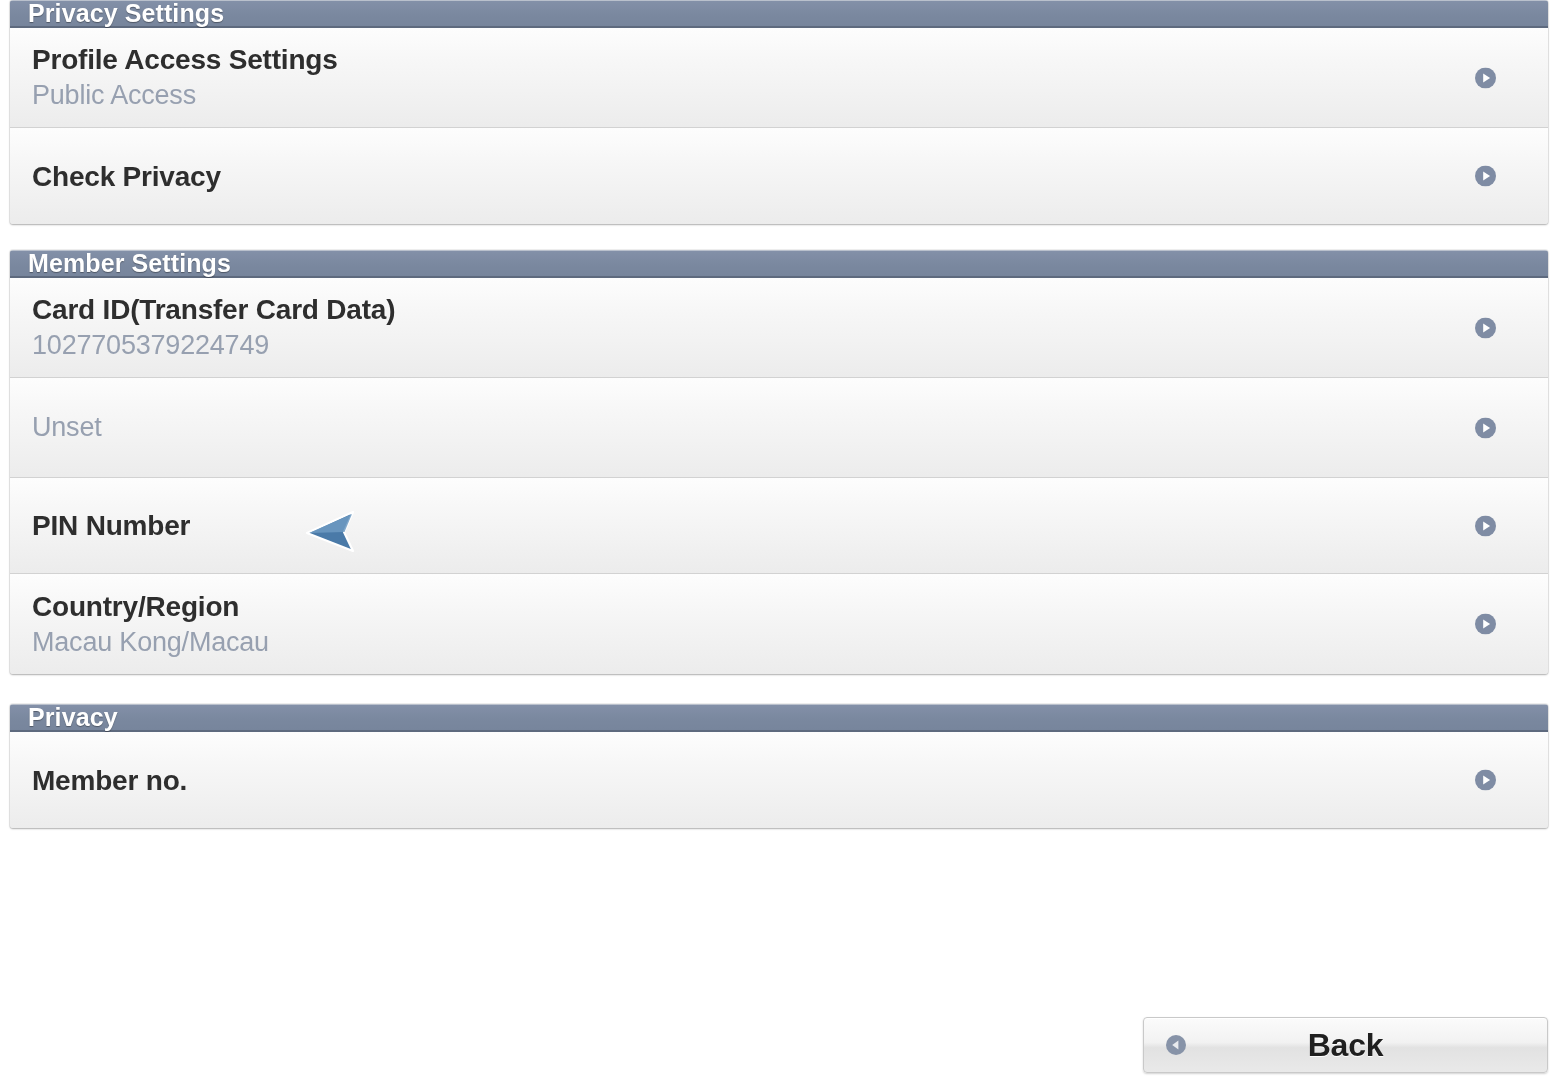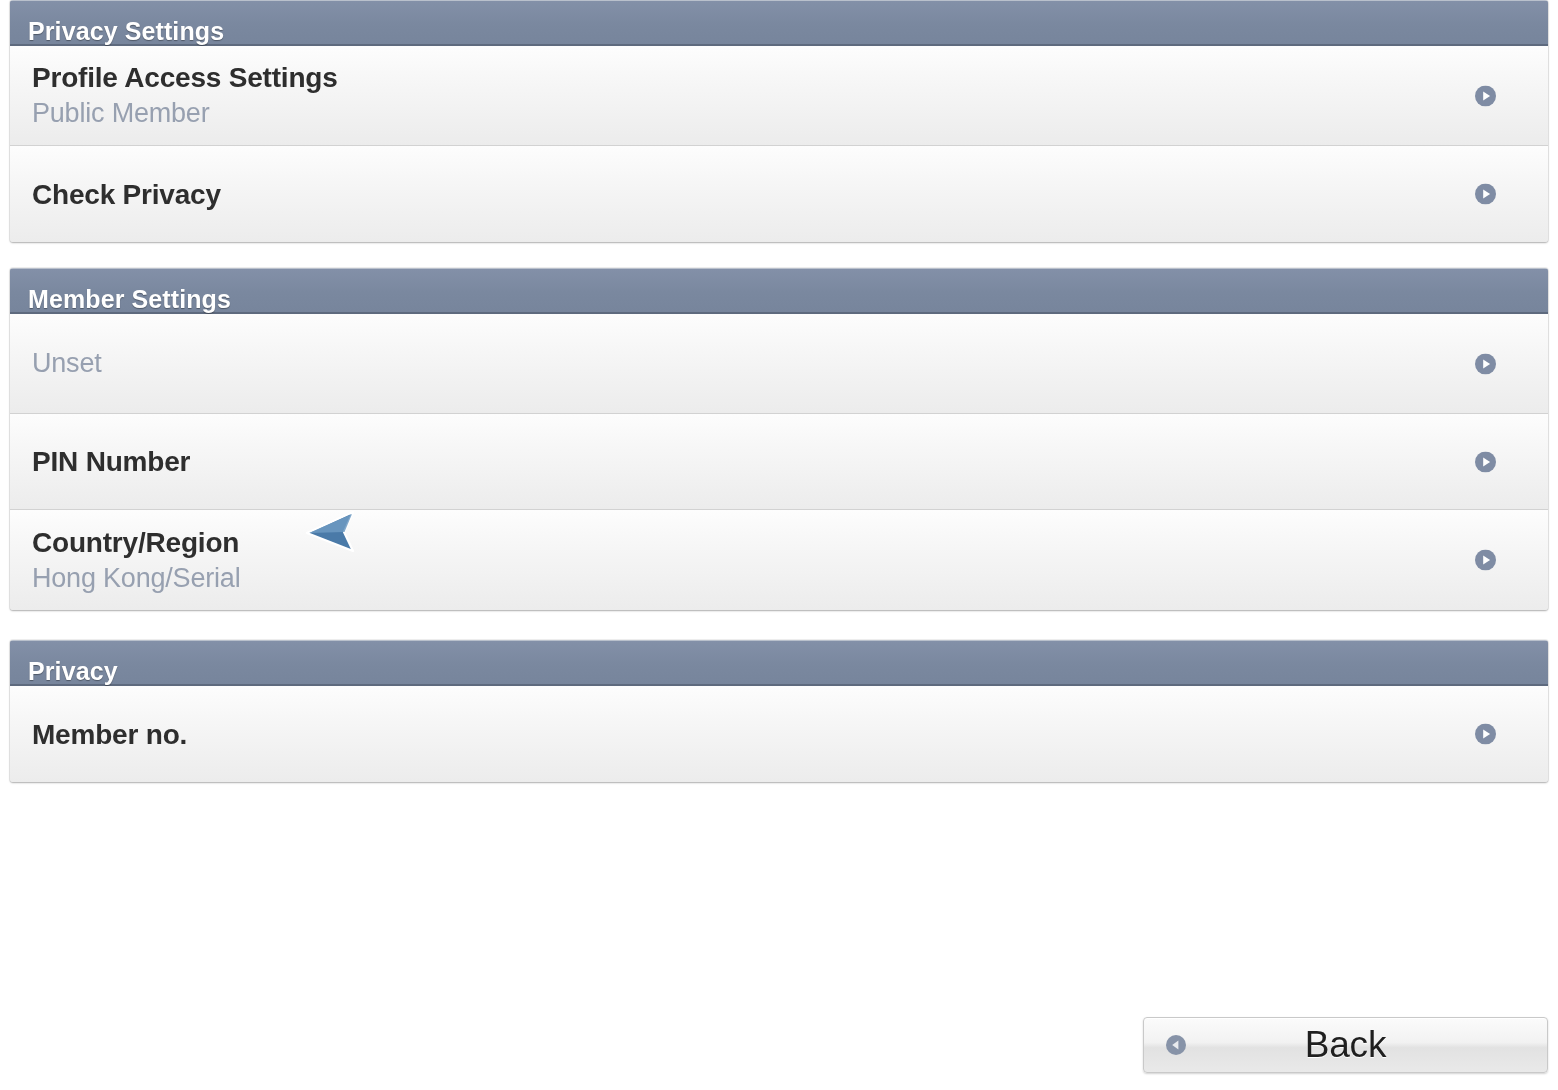--- a/index.html
+++ b/index.html
@@ -26,26 +26,26 @@
     margin: 0 10px;
     border-radius: 3px;
     background: #ececec;
     box-shadow: 0 1px 2px rgba(0,0,0,0.28),
                 0 0 0 1px rgba(0,0,0,0.06);
     overflow: hidden;
   }
 
   .card-header {
     position: relative;
-    height: 46px;
+    height: 28px;
     background: linear-gradient(to bottom, #8390a8 0%, #7a889f 55%, #77859c 100%);
     border-top: 1px solid #b9c0cc;
     border-bottom: 2px solid #5e6a7e;
     display: flex;
-    align-items: flex-end;
+    align-items: flex-start;
     padding: 0 0 0 18px;
   }
 
   .card-header-title {
     color: #ffffff;
     font-size: 25px;
     font-weight: bold;
     letter-spacing: 0.1px;
     text-shadow: 0 1px 1px rgba(0,0,0,0.35);
     line-height: 1;
@@ -124,22 +124,22 @@
     background: linear-gradient(to bottom, #fbfbfb 0%, #f2f2f2 45%, #e2e2e2 55%, #e9e9e9 100%);
     border: 1px solid #c9c9c9;
     box-shadow: 0 1px 2px rgba(0,0,0,0.18), inset 0 1px 0 #ffffff;
     display: flex;
     align-items: center;
     justify-content: center;
     cursor: pointer;
   }
 
   .back-button-label {
-    font-size: 37px;
-    font-weight: normal;
+    font-size: 32px;
+    font-weight: bold;
     color: #1f1f1f;
     letter-spacing: -0.2px;
     text-shadow: 0 1px 0 rgba(255,255,255,0.9);
   }
 
   .back-icon {
     position: absolute;
     left: 22px;
     top: 50%;
     transform: translateY(-50%);
@@ -163,21 +163,21 @@
 <div class="page">
 
   <div class="card">
     <div class="card-header">
       <span class="card-header-title">Privacy Settings</span>
     </div>
 
     <div class="row tall">
       <div class="row-textblock">
         <span class="row-title">Profile Access Settings</span>
-        <span class="row-subtitle">Public Member</span>
+        <span class="row-subtitle">Public Access</span>
       </div>
       <span class="disclosure">
         <svg width="21" height="21" viewBox="0 0 21 21" aria-hidden="true">
           <circle cx="10.5" cy="10.5" r="10.5" fill="#7f8ca4"></circle>
           <path d="M8.2 5.9 L15.1 10.5 L8.2 15.1 Z" fill="#ffffff"></path>
         </svg>
       </span>
     </div>
 
     <div class="row single">
@@ -193,20 +193,32 @@
     </div>
   </div>
 
   <div class="gap-sm"></div>
 
   <div class="card">
     <div class="card-header">
       <span class="card-header-title">Member Settings</span>
     </div>
 
+    <div class="row tall">
+      <div class="row-textblock">
+        <span class="row-title">Card ID(Transfer Card Data)</span>
+        <span class="row-subtitle">1027705379224749</span>
+      </div>
+      <span class="disclosure">
+        <svg width="21" height="21" viewBox="0 0 21 21" aria-hidden="true">
+          <circle cx="10.5" cy="10.5" r="10.5" fill="#7f8ca4"></circle>
+          <path d="M8.2 5.9 L15.1 10.5 L8.2 15.1 Z" fill="#ffffff"></path>
+        </svg>
+      </span>
+    </div>
 
     <div class="row tall">
       <div class="row-textblock">
         <span class="row-subtitle">Unset</span>
       </div>
       <span class="disclosure">
         <svg width="21" height="21" viewBox="0 0 21 21" aria-hidden="true">
           <circle cx="10.5" cy="10.5" r="10.5" fill="#7f8ca4"></circle>
           <path d="M8.2 5.9 L15.1 10.5 L8.2 15.1 Z" fill="#ffffff"></path>
         </svg>
@@ -221,21 +233,21 @@
         <svg width="21" height="21" viewBox="0 0 21 21" aria-hidden="true">
           <circle cx="10.5" cy="10.5" r="10.5" fill="#7f8ca4"></circle>
           <path d="M8.2 5.9 L15.1 10.5 L8.2 15.1 Z" fill="#ffffff"></path>
         </svg>
       </span>
     </div>
 
     <div class="row tall">
       <div class="row-textblock">
         <span class="row-title">Country/Region</span>
-        <span class="row-subtitle">Hong Kong/Serial</span>
+        <span class="row-subtitle">Macau Kong/Macau</span>
       </div>
       <span class="disclosure">
         <svg width="21" height="21" viewBox="0 0 21 21" aria-hidden="true">
           <circle cx="10.5" cy="10.5" r="10.5" fill="#7f8ca4"></circle>
           <path d="M8.2 5.9 L15.1 10.5 L8.2 15.1 Z" fill="#ffffff"></path>
         </svg>
       </span>
     </div>
   </div>
 

